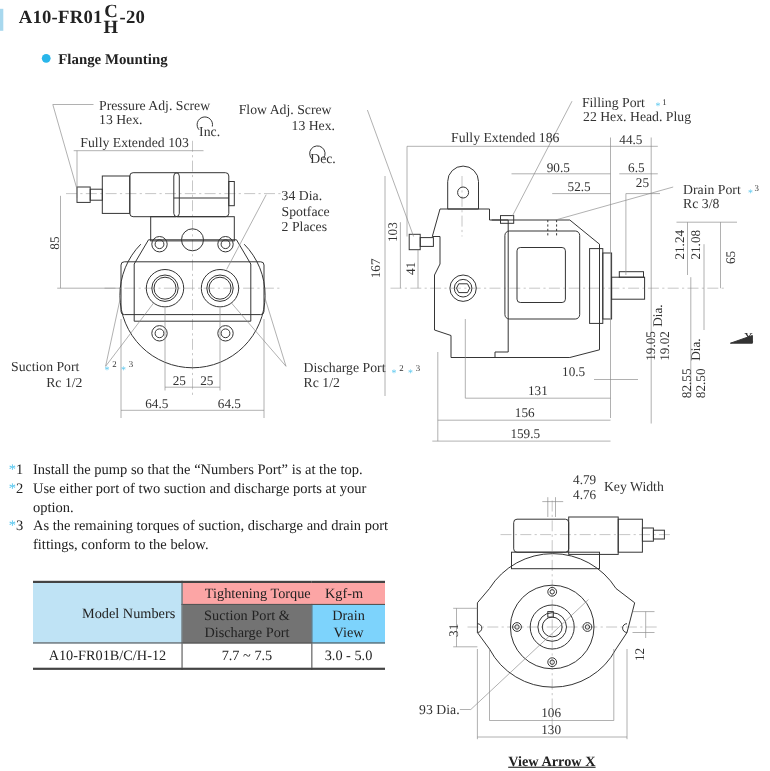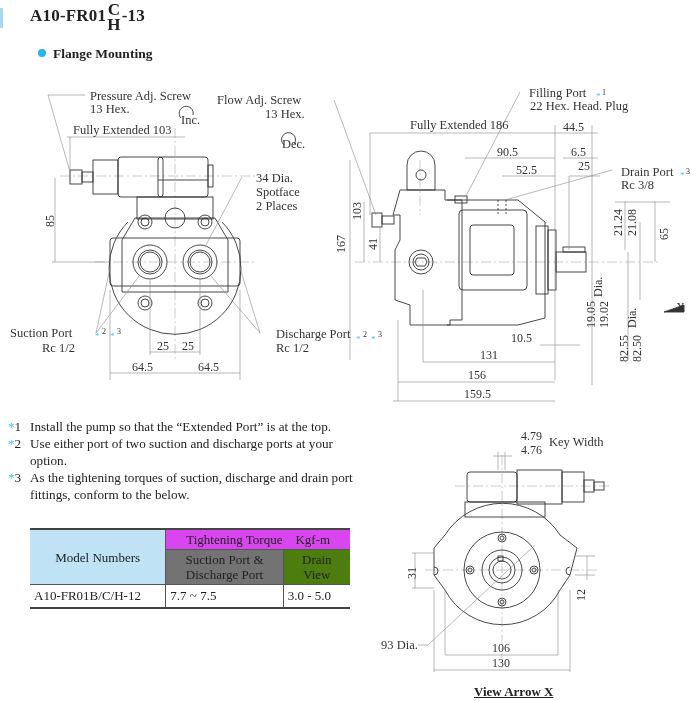--- a/index.html
+++ b/index.html
@@ -1,49 +1,49 @@
 <!DOCTYPE html>
 <html><head>
 <meta charset="utf-8">
 <style>
   html, body { margin: 0; padding: 0; background: #ffffff; }
   body { width: 700px; height: 701px; position: relative; overflow: hidden;
          font-family: "Liberation Serif", "DejaVu Serif", serif; color: #222; }
   .abs { position: absolute; white-space: nowrap; }
-  .title { left: 30px; top: 2px; font-weight: bold; font-size: 17px; letter-spacing: 0.2px; }
+  .title { left: 17px; top: 2px; font-weight: bold; font-size: 17px; letter-spacing: 0.2px; }
   .title .stack { display: inline-block; vertical-align: middle; text-align: center; line-height: 15px; margin: 0 1px; }
   .title .stack span { display: block; }
   .left-edge { left: 0; top: 8px; width: 3px; height: 20px; background: #a8d8ee; }
   .subtitle { left: 38px; top: 46px; font-weight: bold; font-size: 13.5px; }
   .bullet { display: inline-block; width: 8px; height: 8px; border-radius: 50%; margin-right: 7px; vertical-align: 1px; }
   svg.draw { position: absolute; left: 0; top: 0; }
   svg text { font-family: "Liberation Serif", "DejaVu Serif", serif; fill: #333; }
   .lbl { font-size: 12.5px; }
   .dim { font-size: 12px; }
   .ast { fill: #4cc3ee; }
   .notes { left: 8px; top: 418px; font-size: 13.2px; line-height: 17px; }
   .note { display: flex; }
   .note .mk { width: 22px; flex: none; }
   .note .mk b { color: #4cc3ee; font-weight: normal; }
   .note .tx { width: 340px; white-space: normal; }
   table.torque { position: absolute; left: 30px; top: 528px; border-collapse: collapse;
                  font-size: 13px; width: 320px; border-top: 2px solid #444; border-bottom: 2px solid #444; }
   table.torque th { background: #bfe3f5; font-weight: normal; padding: 2px 6px; border: 1px solid #555; line-height: 15px; }
-  table.torque td { text-align: left; padding: 3px 4px; border-left: 1px solid #555; border-right: 1px solid #555; }
+  table.torque td { text-align: center; padding: 3px 4px; border-left: 1px solid #555; border-right: 1px solid #555; }
   table.torque tr > *:first-child { border-left: none; }
   table.torque tr > *:last-child { border-right: none; }
-  .view-label { left: 474px; top: 684px; font-weight: bold; font-size: 13px; text-decoration: underline; }
+  .view-label { left: 462px; top: 684px; font-weight: bold; font-size: 13px; text-decoration: underline; }
 </style>
 </head>
 <body>
 
 <div class="abs left-edge"></div>
 
 <div class="abs title">
-  <span>A10-FR01</span><span class="stack"><span>C</span><span>H</span></span><span>-13</span>
+  <span>A10-FR01</span><span class="stack"><span>C</span><span>H</span></span><span>-20</span>
 </div>
 
 <div class="abs subtitle">
   <span class="bullet" id="bullet" style="background: rgb(41, 182, 234);"></span><span>Flange Mounting</span>
 </div>
 
 <svg class="draw" width="700" height="701" viewBox="0 0 700 701" fill="none" stroke="#333" stroke-width="0.9">
 
   <g>
 
@@ -291,41 +291,41 @@
     <text class="dim" transform="translate(585 601) rotate(-90)">12</text>
     <text class="lbl" x="381" y="649">93 Dia.</text>
     <text class="dim" x="492" y="652">106</text>
     <text class="dim" x="492" y="667">130</text>
   </g>
 </svg>
 
 <div class="abs notes">
   <div class="note">
     <span class="mk"><b>*</b><span>1</span></span>
-    <span class="tx">Install the pump so that the “Extended Port” is at the top.</span>
+    <span class="tx">Install the pump so that the “Numbers Port” is at the top.</span>
   </div>
   <div class="note">
     <span class="mk"><b>*</b><span>2</span></span>
     <span class="tx"><span>Use either port of two suction and discharge ports at your option.</span><br></span>
   </div>
   <div class="note">
     <span class="mk"><b>*</b><span>3</span></span>
-    <span class="tx">As the tightening torques of suction, discharge and drain port fittings, conform to the below.</span>
+    <span class="tx">As the remaining torques of suction, discharge and drain port fittings, conform to the below.</span>
   </div>
 </div>
 
 <table class="torque">
   <thead>
     <tr>
-      <th rowspan="2" style="background: rgb(191, 227, 245);">Model Numbers</th>
-      <th colspan="2" style="white-space: pre; background: #d946ef;">Tightening Torque    Kgf-m</th>
+      <th rowspan="2" style="background: rgb(191, 227, 245); text-align: right;">Model Numbers</th>
+      <th colspan="2" style="white-space: pre; background: #fca5a5;">Tightening Torque    Kgf-m</th>
     </tr>
     <tr>
       <th style="background: #737373;"><span>Suction Port &amp;</span><br><span>Discharge Port</span></th>
-      <th style="background: #4d7c0f;"><span>Drain</span><br><span>View</span></th>
+      <th style="background: #7dd3fc;"><span>Drain</span><br><span>View</span></th>
     </tr>
   </thead>
   <tbody>
     <tr>
       <td>A10-FR01B/C/H-12</td>
       <td>7.7 ~ 7.5</td>
       <td>3.0 - 5.0</td>
     </tr>
   </tbody>
 </table>

